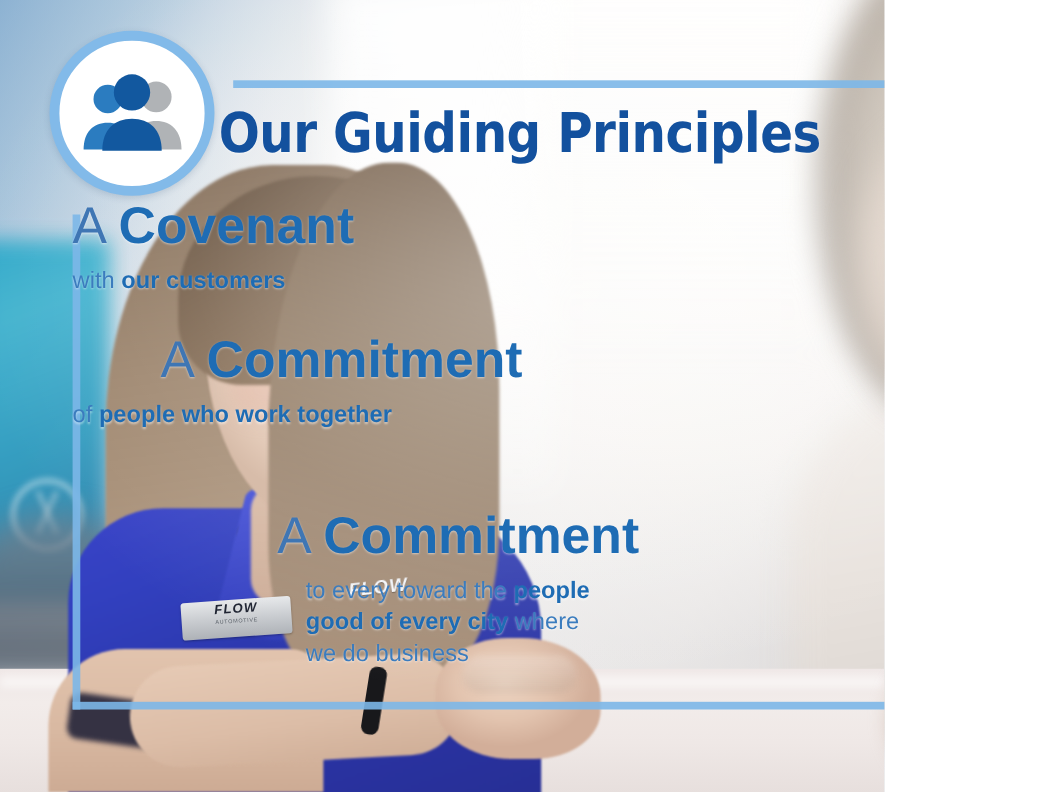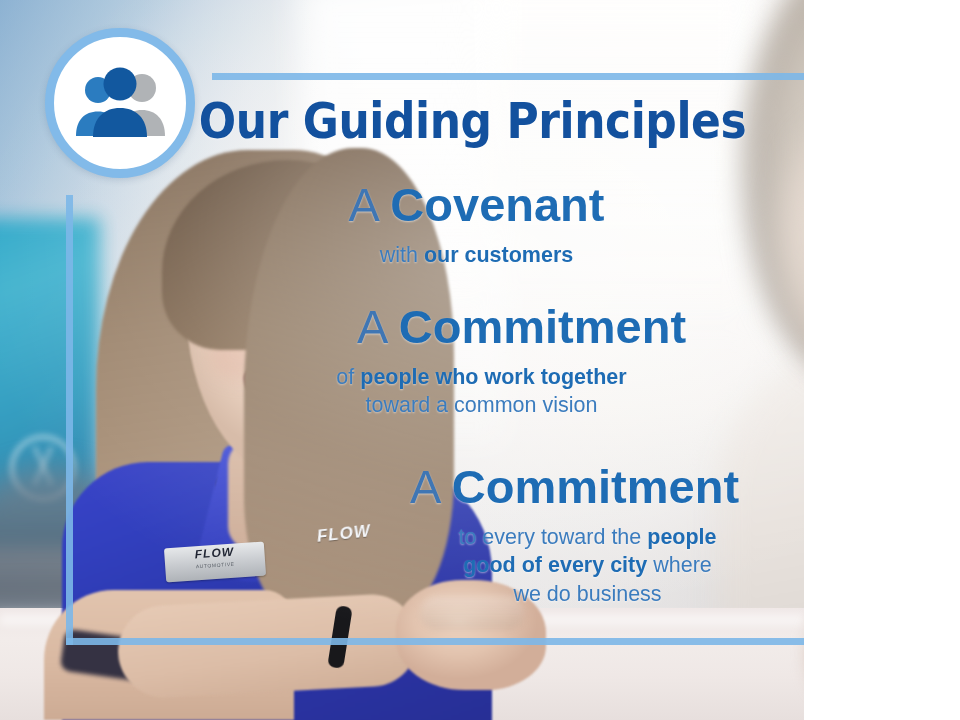--- a/index.html
+++ b/index.html
@@ -367,21 +367,21 @@
     letter-spacing: -0.5px;
     color: #13519e;
     text-shadow: 0 1px 2px rgba(255,255,255,0.55);
     transform: scaleX(0.88);
     transform-origin: center;
   }
 
   .principle {
     position: absolute;
     width: 100%;
-    text-align: center;
+    text-align: left;
   }
   .p1 { top: 106px; }
   .p2 { top: 228px; }
   .p3 { top: 388px; }
 
   .p-title {
     font-family: "Liberation Sans", sans-serif;
     font-size: 47px;
     line-height: 1.12;
     color: #2c73b8;
@@ -508,21 +508,20 @@
         <div><span>with </span><b>our customers</b></div>
       </div>
     </div>
 
     <div class="principle p2">
       <div class="p-title">
         <span class="lead">A </span><span class="key">Commitment</span>
       </div>
       <div class="p-sub">
         <div><span>of </span><b>people who work together</b></div>
-        <div>toward a common vision</div>
       </div>
     </div>
 
     <div class="principle p3">
       <div class="p-title">
         <span class="lead">A </span><span class="key">Commitment</span>
       </div>
       <div class="p-sub">
         <div><span>to every toward the </span><b>people</b></div>
         <div><b>good of every city</b><span> where</span></div>

